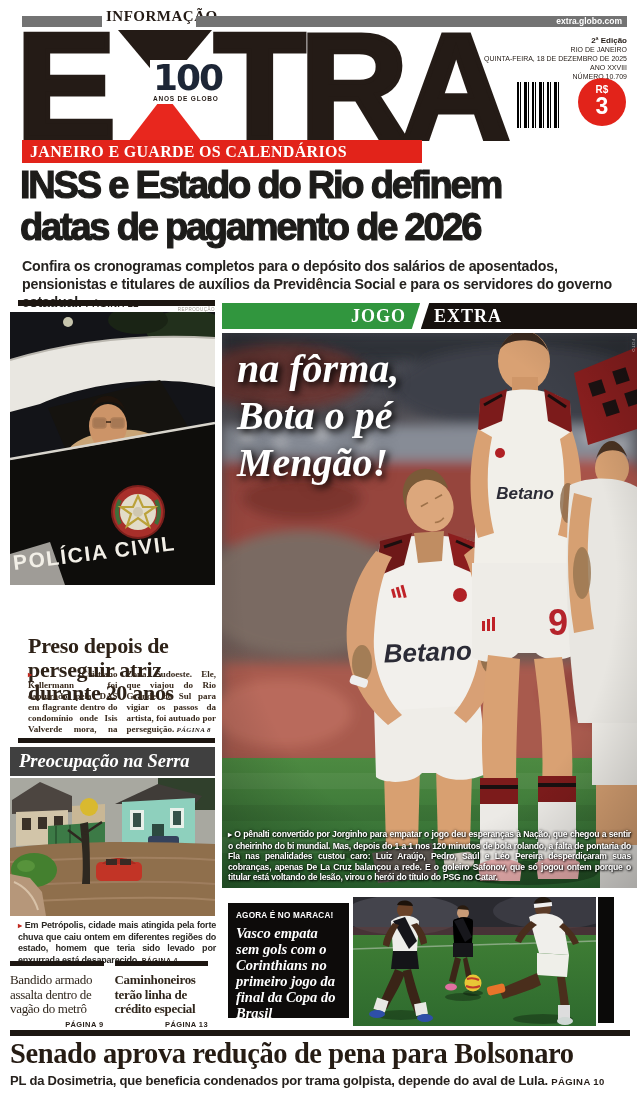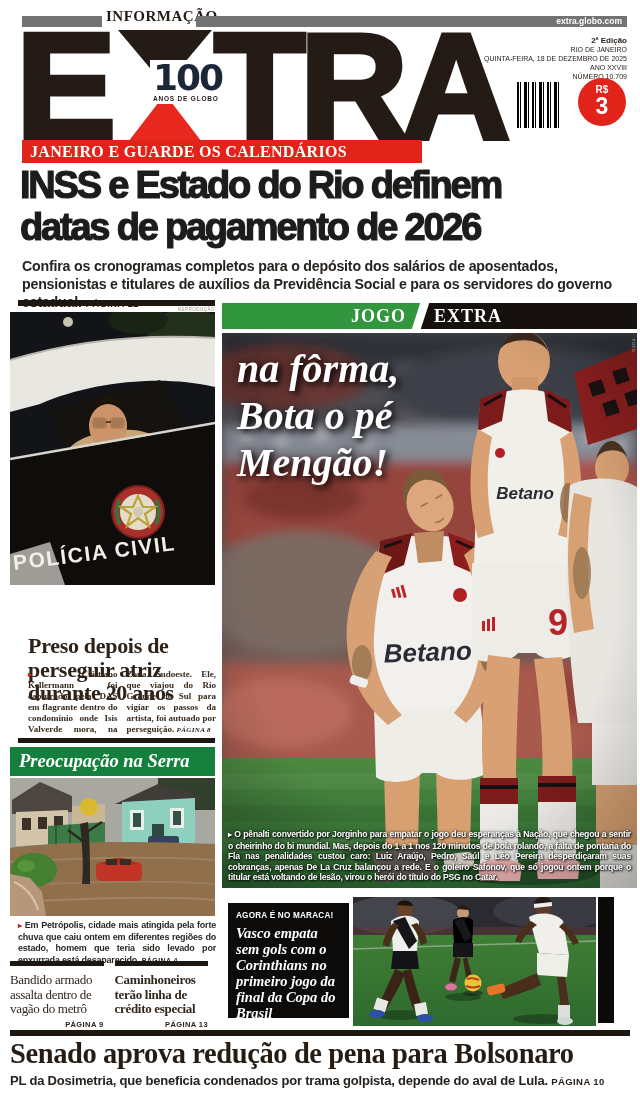--- a/index.html
+++ b/index.html
@@ -52,21 +52,21 @@
   .leftcol{left:10px;top:300px;width:205px;height:740px;}
   .rule{position:absolute;left:8px;width:197px;background:#1d1611;}
   .credit{position:absolute;right:0;top:7px;font-size:4.5px;color:#9a938c;letter-spacing:.5px;}
   .photobox{position:absolute;overflow:hidden;background:#111;}
   .stalk-hl{position:absolute;left:18px;top:293px;width:188px;font-family:"Liberation Serif",serif;
      font-weight:bold;font-size:22px;line-height:23.5px;color:#2e2218;letter-spacing:-.3px;margin-top:41px;}
   .stalk-body{position:absolute;left:18px;top:369px;width:188px;column-count:2;column-gap:9px;
      font-family:"Liberation Serif",serif;font-size:9px;font-weight:600;line-height:11px;
      text-align:justify;color:#38291c;}
   .arrow{color:#c0281e;font-size:8px;}
-  .serra-box{position:absolute;left:0;top:447px;width:205px;height:29px;background:#15803d;
+  .serra-box{position:absolute;left:0;top:447px;width:205px;height:29px;background:#404040;
      color:#fff;font-family:"Liberation Serif",serif;font-style:italic;font-weight:bold;
      font-size:18.5px;line-height:29px;padding-left:9px;box-sizing:border-box;}
   .flood-cap,.photo-cap{font-size:9px;font-weight:bold;line-height:11.5px;text-align:justify;
      color:#2a2723;letter-spacing:-.2px;}
   .flood-cap{position:absolute;left:8px;top:620px;width:198px;}
   .briefs{position:absolute;left:0;top:661px;width:198px;display:flex;gap:11px;}
   .brief{flex:1;}
   .brief .bbar{height:5px;background:#1d1611;margin-bottom:7px;}
   .brief .bhl{font-family:"Liberation Serif",serif;font-size:13px;line-height:14.5px;
      letter-spacing:-.3px;color:#31271d;}

